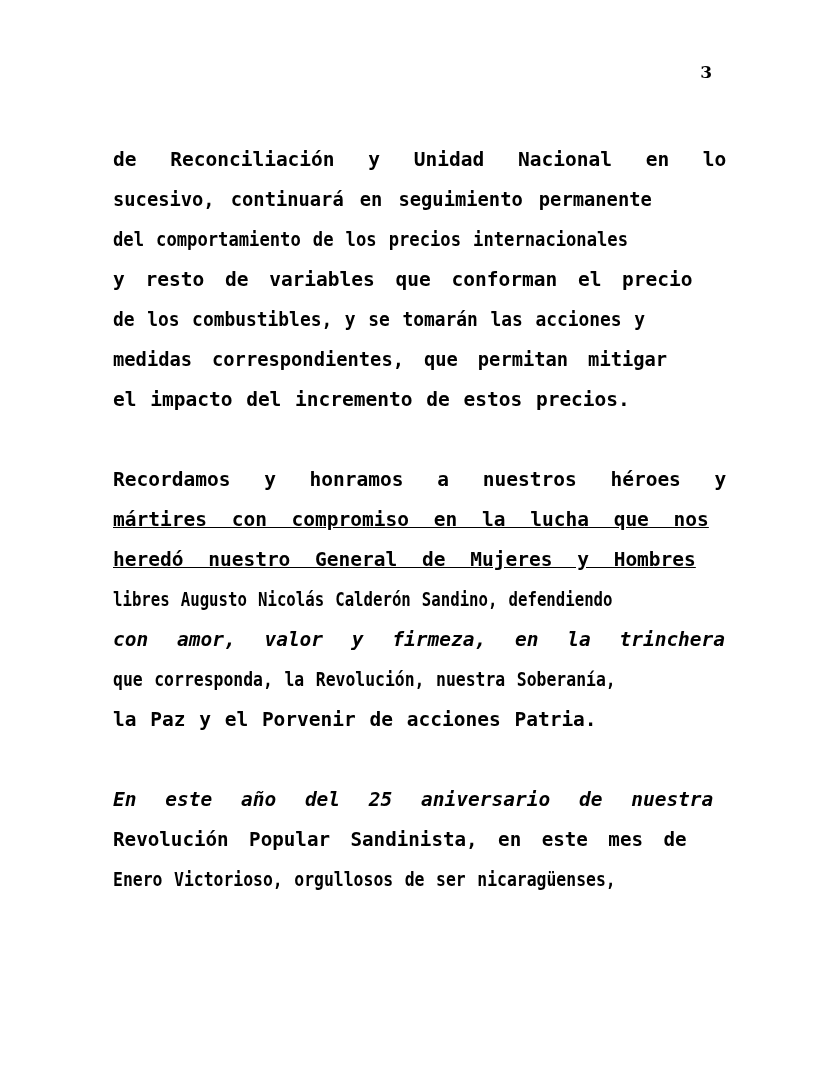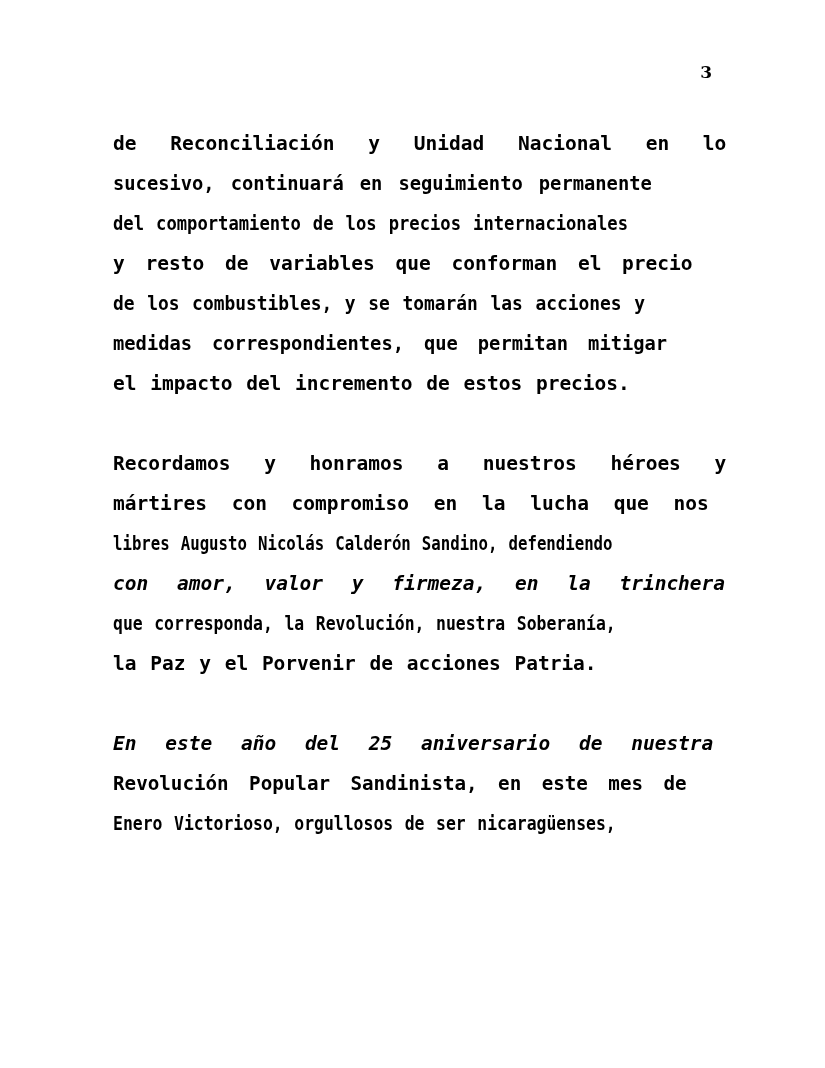--- a/index.html
+++ b/index.html
@@ -27,21 +27,21 @@
     font-size: 17px;
     line-height: 20px;
     color: #000000;
     letter-spacing: 0;
   }
 
   
   .body-column {
     position: absolute;
     left: 113px;
-    top: 124px;
+    top: 140px;
     width: 600px;
   }
 
   .paragraph {
     margin: 0 0 40px 0;
   }
   .paragraph:last-child {
     margin-bottom: 0;
   }
 
@@ -63,21 +63,21 @@
   .line.s100 { transform: scaleX(1);     }
   .line.s98  { transform: scaleX(0.985); }
   .line.s96  { transform: scaleX(0.962); }
   .line.s92  { transform: scaleX(0.918); }
   .line.s88  { transform: scaleX(0.880); }
   .line.s84  { transform: scaleX(0.842); }
   .line.s80  { transform: scaleX(0.805); }
   .ws1 { word-spacing: 2px;    }
   .ws2 { word-spacing: 5px;    }
   .ws3 { word-spacing: 9px;    }
-  .ws4 { word-spacing: 13px;   }
+  .ws4 { word-spacing: 13px; text-decoration: underline;   }
   .ws5 { word-spacing: 17px; font-style: italic;   }
   .ws6 { word-spacing: 22px;   }
 </style>
 </head>
 <body>
 
 <div class="page">
 
   <div class="page-number">3</div>
 
@@ -89,20 +89,21 @@
       <span class="line s88 ws1">del comportamiento de los precios internacionales</span>
       <span class="line s100 ws3">y resto de variables que conforman el precio</span>
       <span class="line s92 ws1">de los combustibles, y se tomarán las acciones y</span>
       <span class="line s96 ws3">medidas correspondientes, que permitan mitigar</span>
       <span class="line s100 ws1">el impacto del incremento de estos precios.</span>
     </div>
 
     <div class="paragraph">
       <span class="line s100 ws6">Recordamos y honramos a nuestros héroes y</span>
       <span class="line s100 ws4">mártires con compromiso en la lucha que nos</span>
+      <span class="line s100 ws4">heredó nuestro General de Mujeres y Hombres</span>
       <span class="line s80 ws1">libres Augusto Nicolás Calderón Sandino, defendiendo</span>
       <span class="line s100 ws5">con amor, valor y firmeza, en la trinchera</span>
       <span class="line s84 ws1">que corresponda, la Revolución, nuestra Soberanía,</span>
       <span class="line s100 ws1">la Paz y el Porvenir de acciones Patria.</span>
     </div>
 
     <div class="paragraph">
       <span class="line s100 ws5">En este año del 25 aniversario de nuestra</span>
       <span class="line s98 ws3">Revolución Popular Sandinista, en este mes de</span>
       <span class="line s84 ws1">Enero Victorioso, orgullosos de ser nicaragüenses,</span>

